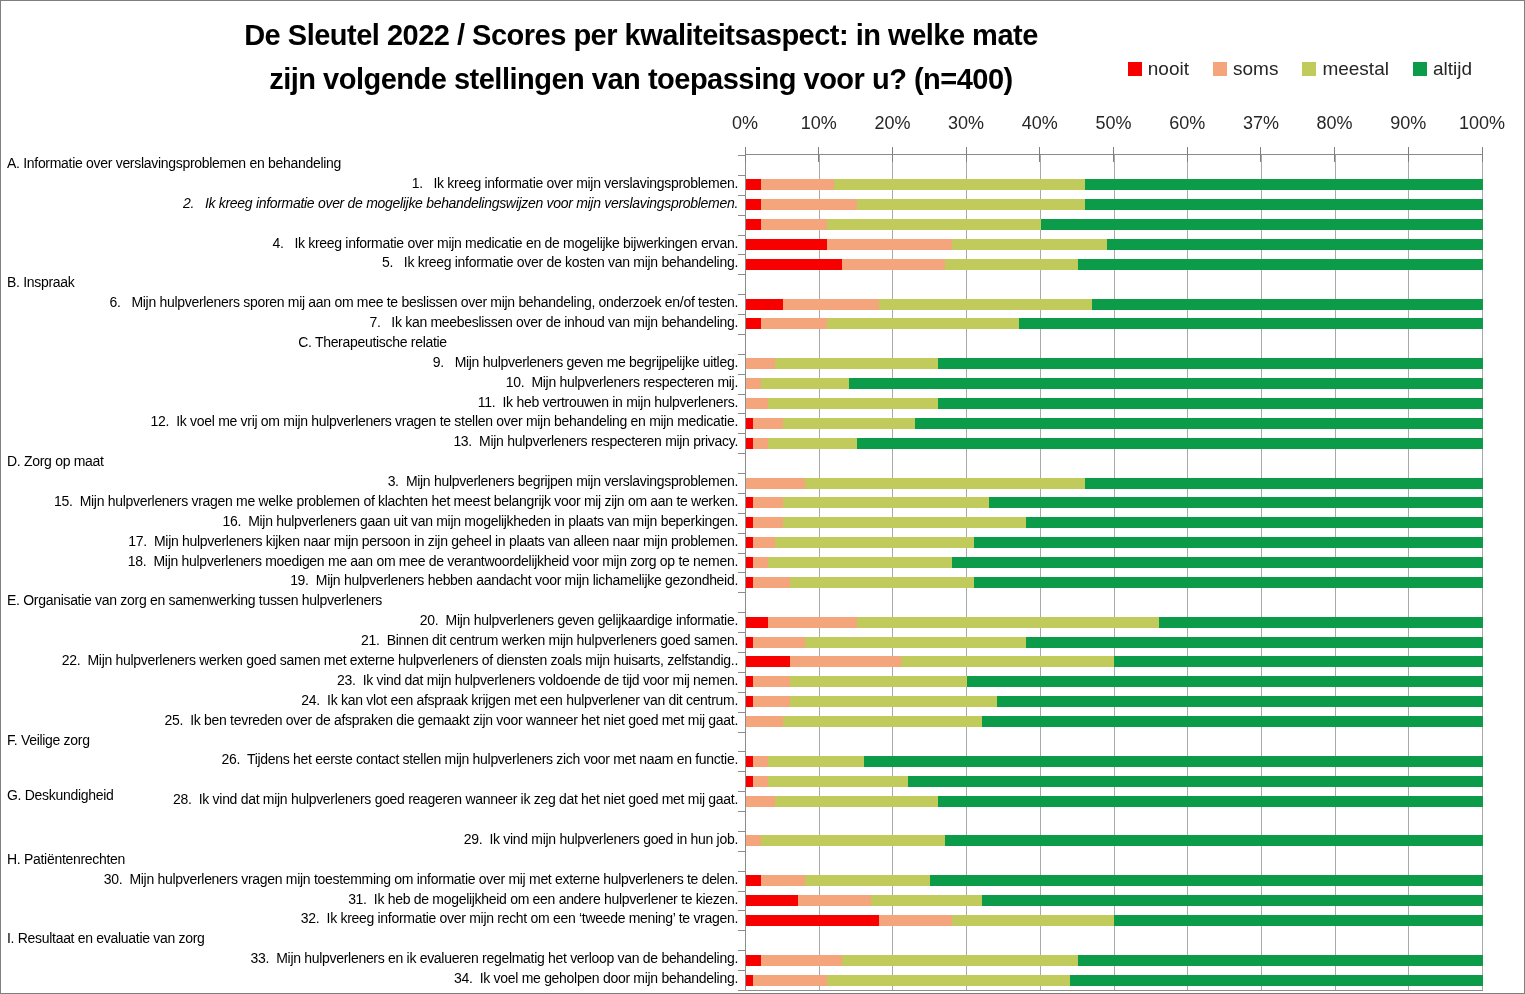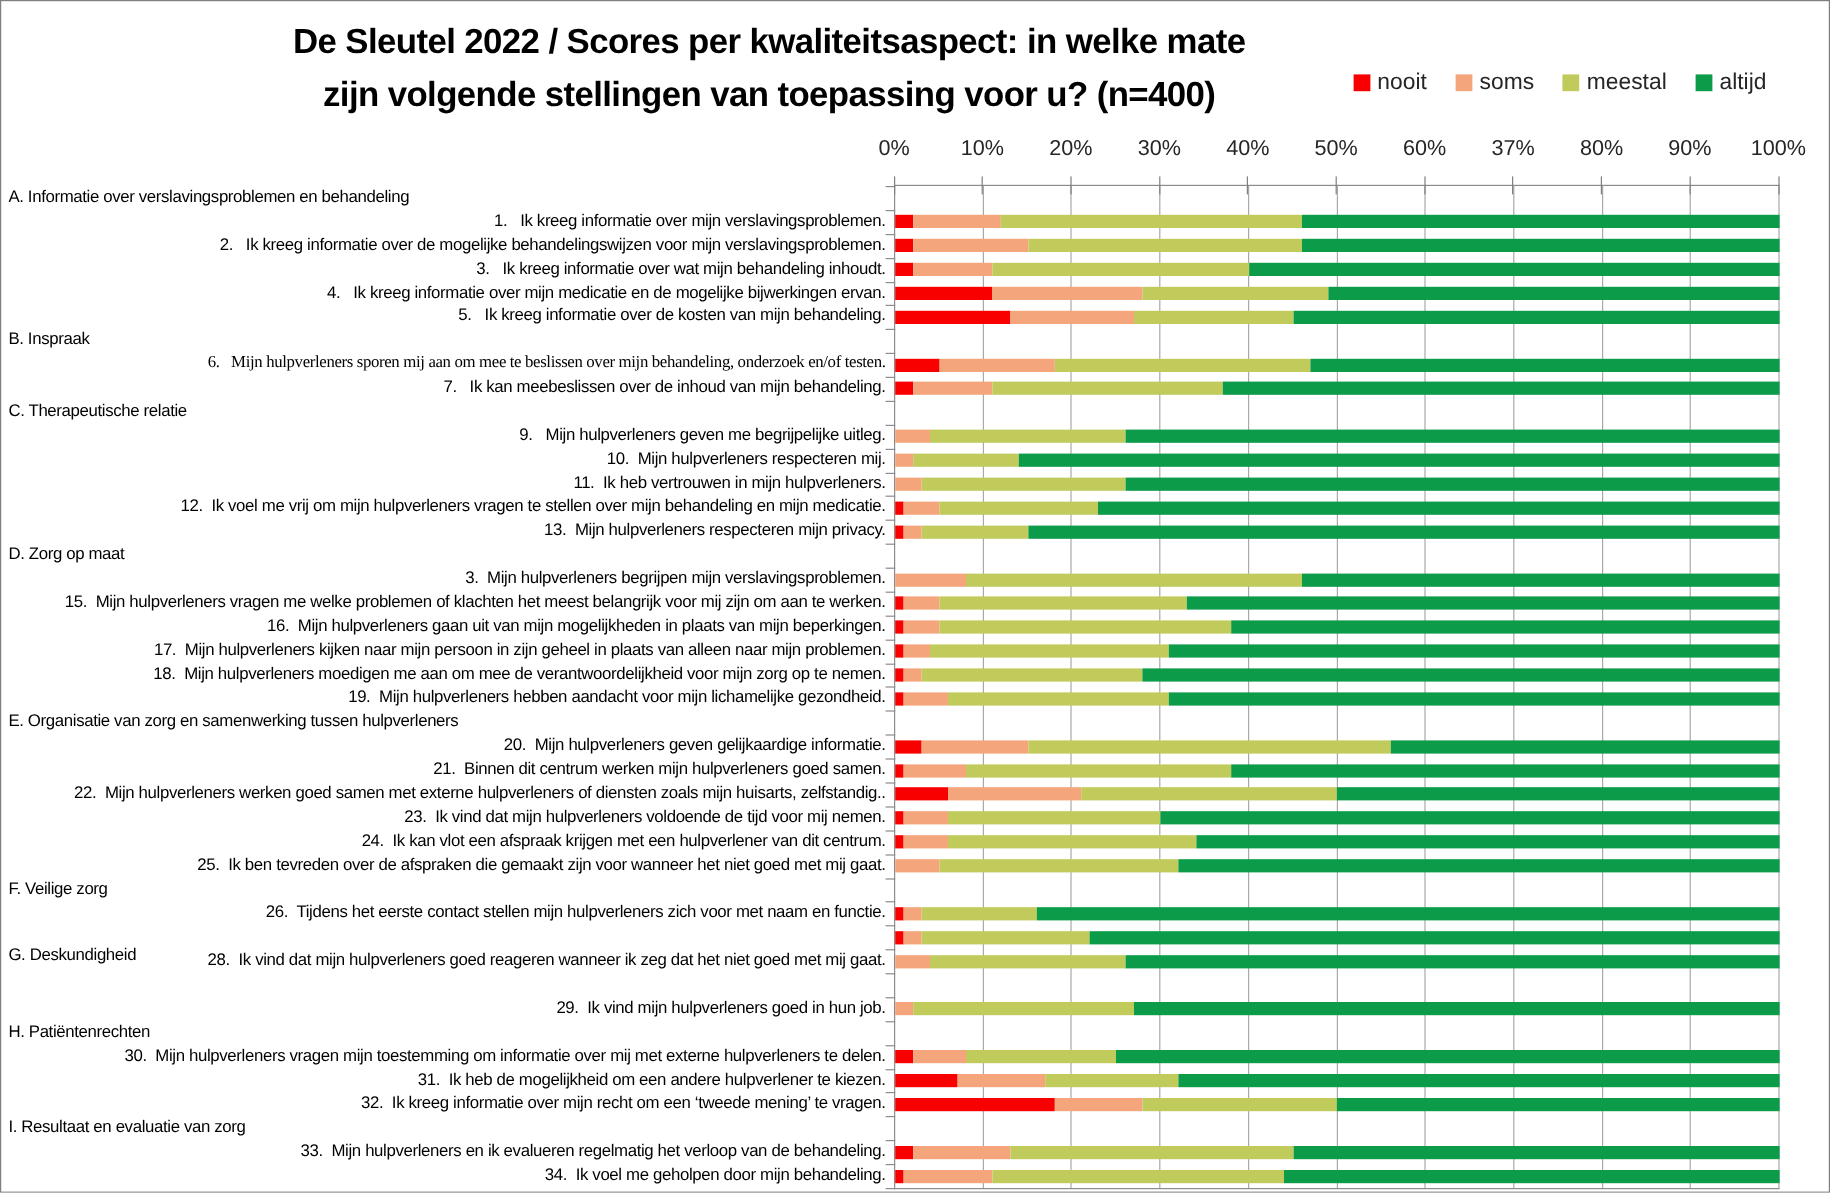--- a/index.html
+++ b/index.html
@@ -98,28 +98,27 @@
       <div class="x-tick-mark" style="left: calc(60% - 0.5px);"></div>
       <div class="x-tick-mark" style="left: calc(70% - 0.5px);"></div>
       <div class="x-tick-mark" style="left: calc(80% - 0.5px);"></div>
       <div class="x-tick-mark" style="left: calc(90% - 0.5px);"></div>
       <div class="x-tick-mark" style="left: calc(100% - 0.5px);"></div>
     </div>
 
   <div class="labels-col">
       <div class="row-label header" style="top: 0px; height: 19.88px; line-height: 19.88px;">A. Informatie over verslavingsproblemen en behandeling</div>
       <div class="row-label item" style="top: 19.88px; height: 19.88px; line-height: 19.88px;">1.   Ik kreeg informatie over mijn verslavingsproblemen.</div>
-      <div class="row-label item" style="top: 39.76px; height: 19.88px; line-height: 19.88px;">2.   Ik kreeg informatie over de mogelijke behandelingswijzen voor mijn verslavingsproblemen.</div>
-      <div class="row-label item" style="top: 59.64px; height: 19.88px; line-height: 19.88px;">3.   Ik kreeg informatie over wat mijn behandeling inhoudt.</div>
+      <div class="row-label item" style="top: 39.76px; height: 19.88px; line-height: 19.88px; font-style: italic;">2.   Ik kreeg informatie over de mogelijke behandelingswijzen voor mijn verslavingsproblemen.</div>
       <div class="row-label item" style="top: 79.52px; height: 19.88px; line-height: 19.88px;">4.   Ik kreeg informatie over mijn medicatie en de mogelijke bijwerkingen ervan.</div>
       <div class="row-label item" style="top: 99.4px; height: 19.88px; line-height: 19.88px;">5.   Ik kreeg informatie over de kosten van mijn behandeling.</div>
       <div class="row-label header" style="top: 119.28px; height: 19.88px; line-height: 19.88px;">B. Inspraak</div>
-      <div class="row-label item" style="top: 139.16px; height: 19.88px; line-height: 19.88px; font-family: Liberation Serif, serif;">6.   Mijn hulpverleners sporen mij aan om mee te beslissen over mijn behandeling, onderzoek en/of testen.</div>
+      <div class="row-label item" style="top: 139.16px; height: 19.88px; line-height: 19.88px;">6.   Mijn hulpverleners sporen mij aan om mee te beslissen over mijn behandeling, onderzoek en/of testen.</div>
       <div class="row-label item" style="top: 159.04px; height: 19.88px; line-height: 19.88px;">7.   Ik kan meebeslissen over de inhoud van mijn behandeling.</div>
-      <div class="row-label header" style="top: 178.92px; height: 19.88px; line-height: 19.88px;">C. Therapeutische relatie</div>
+      <div class="row-label header" style="top: 178.92px; height: 19.88px; line-height: 19.88px; text-align: center;">C. Therapeutische relatie</div>
       <div class="row-label item" style="top: 198.8px; height: 19.88px; line-height: 19.88px;">9.   Mijn hulpverleners geven me begrijpelijke uitleg.</div>
       <div class="row-label item" style="top: 218.68px; height: 19.88px; line-height: 19.88px;">10.  Mijn hulpverleners respecteren mij.</div>
       <div class="row-label item" style="top: 238.56px; height: 19.88px; line-height: 19.88px;">11.  Ik heb vertrouwen in mijn hulpverleners.</div>
       <div class="row-label item" style="top: 258.44px; height: 19.88px; line-height: 19.88px;">12.  Ik voel me vrij om mijn hulpverleners vragen te stellen over mijn behandeling en mijn medicatie.</div>
       <div class="row-label item" style="top: 278.32px; height: 19.88px; line-height: 19.88px;">13.  Mijn hulpverleners respecteren mijn privacy.</div>
       <div class="row-label header" style="top: 298.2px; height: 19.88px; line-height: 19.88px;">D. Zorg op maat</div>
       <div class="row-label item" style="top: 318.08px; height: 19.88px; line-height: 19.88px;">3.  Mijn hulpverleners begrijpen mijn verslavingsproblemen.</div>
       <div class="row-label item" style="top: 337.96px; height: 19.88px; line-height: 19.88px;">15.  Mijn hulpverleners vragen me welke problemen of klachten het meest belangrijk voor mij zijn om aan te werken.</div>
       <div class="row-label item" style="top: 357.84px; height: 19.88px; line-height: 19.88px;">16.  Mijn hulpverleners gaan uit van mijn mogelijkheden in plaats van mijn beperkingen.</div>
       <div class="row-label item" style="top: 377.72px; height: 19.88px; line-height: 19.88px;">17.  Mijn hulpverleners kijken naar mijn persoon in zijn geheel in plaats van alleen naar mijn problemen.</div>

